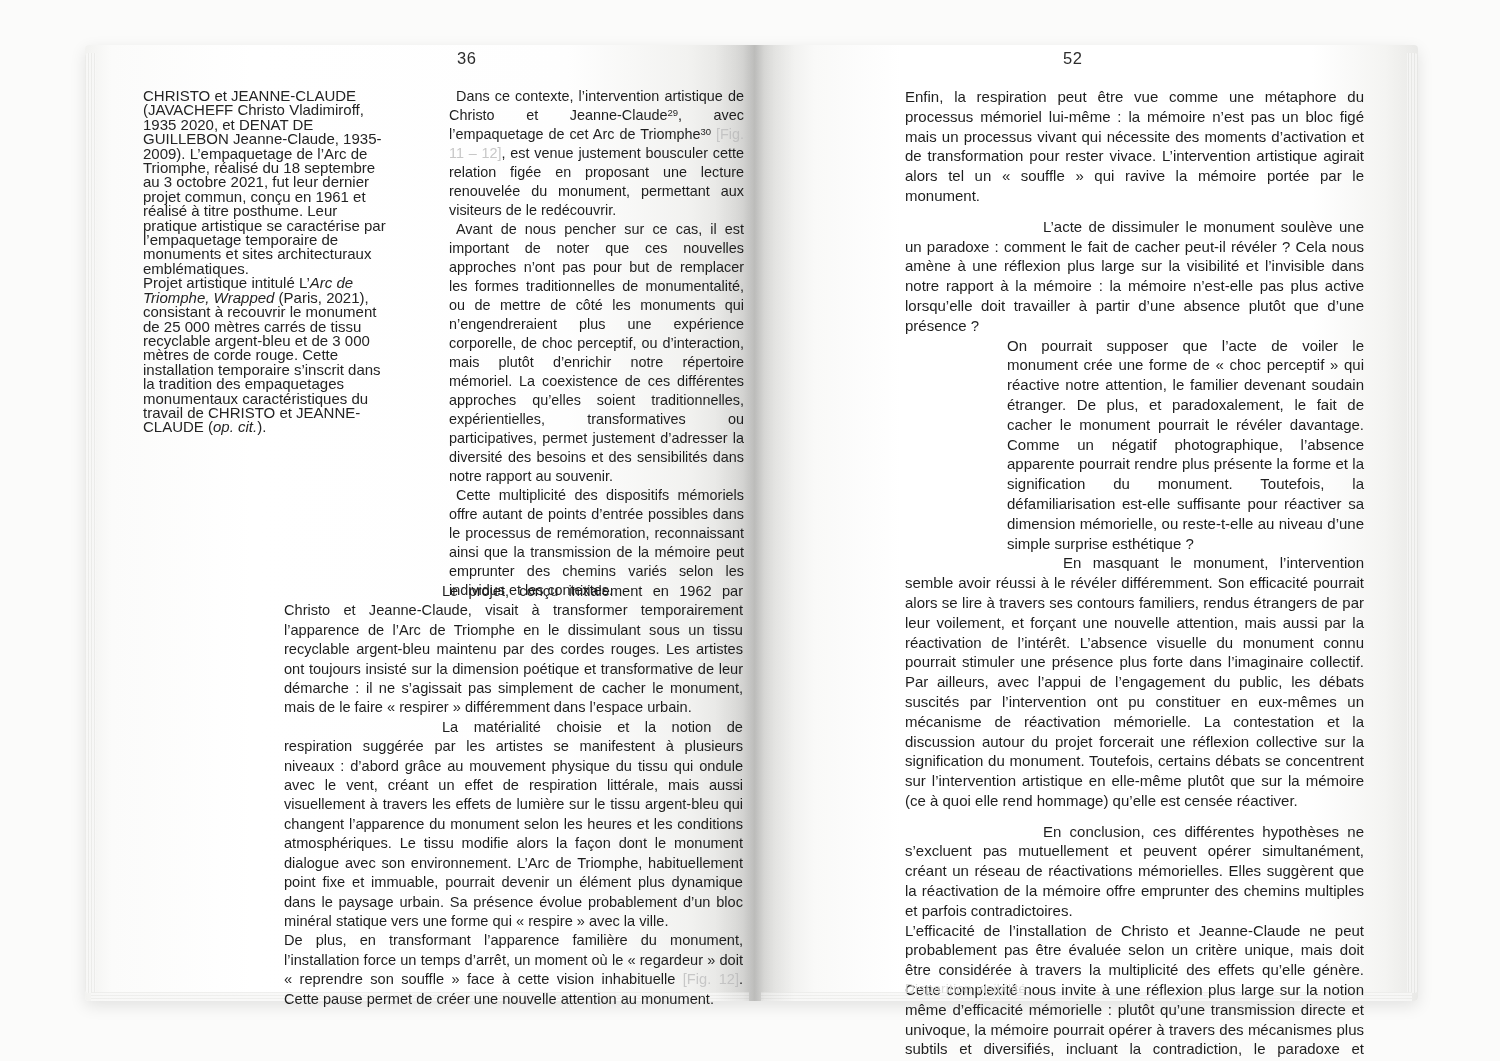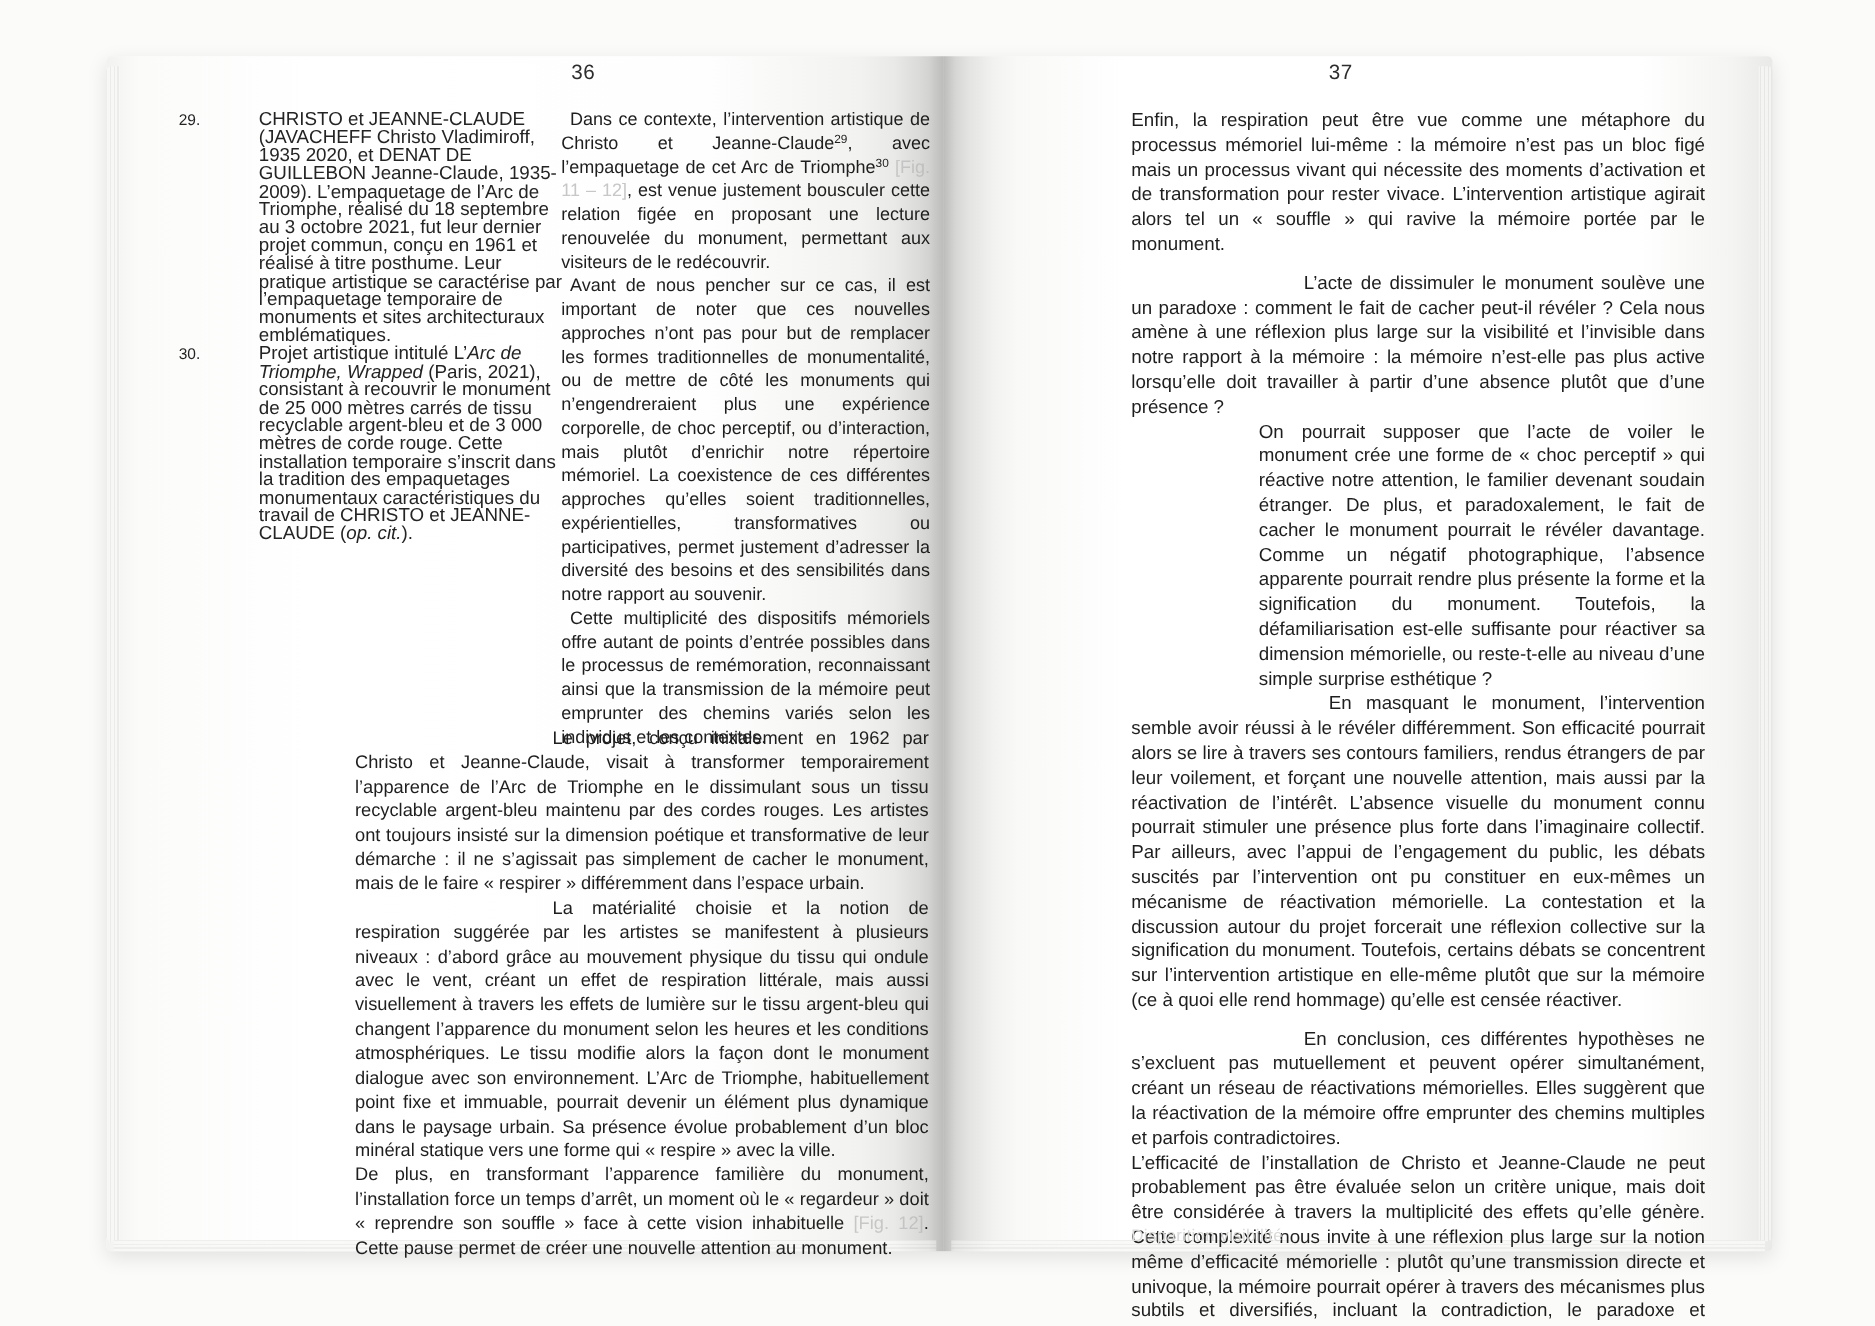--- a/index.html
+++ b/index.html
@@ -106,25 +106,23 @@
   <div class="book">
 
     <div class="page page-left">
       <div class="edge edge-left"></div>
       <div class="edge edge-bottom"></div>
 
       <div class="pagenum pagenum-left">36</div>
 
       <div class="notes">
         <div class="note">
-          <div class="note-num">29.</div>
           <div class="note-text"><span class="seg-n">CHRISTO et JEANNE-CLAUDE (JAVACHEFF Christo Vladimiroff, 1935 2020, et DENAT DE GUILLEBON Jeanne-Claude, 1935-2009). L’empaquetage de l’Arc de Triomphe, réalisé du 18 septembre au 3 octobre 2021, fut leur dernier projet commun, conçu en 1961 et réalisé à titre posthume. Leur pratique artistique se caractérise par l’empaquetage temporaire de monuments et sites architecturaux emblématiques.</span></div>
         </div>
         <div class="note">
-          <div class="note-num">30.</div>
           <div class="note-text"><span class="seg-n">Projet artistique intitulé L’</span><span class="seg-i">Arc de Triomphe, Wrapped</span><span class="seg-n"> (Paris, 2021), consistant à recouvrir le monument de 25 000 mètres carrés de tissu recyclable argent-bleu et de 3 000 mètres de corde rouge. Cette installation temporaire s’inscrit dans la tradition des empaquetages monumentaux caractéristiques du travail de CHRISTO et JEANNE-CLAUDE (</span><span class="seg-i">op. cit.</span><span class="seg-n">).</span></div>
         </div>
       </div>
 
       <div class="col-narrow">
         <p class="para ind-tiny"><span class="seg-n">Dans ce contexte, l’intervention artistique de Christo et Jeanne-Claude</span><span class="seg-sup">29</span><span class="seg-n">, avec l’empaquetage de cet Arc de Triomphe</span><span class="seg-sup">30</span><span class="seg-n"> </span><span class="seg-fig">[Fig. 11 – 12]</span><span class="seg-n">, est venue justement bousculer cette relation figée en proposant une lecture renouvelée du monument, permettant aux visiteurs de le redécouvrir.</span></p>
         <p class="para ind-tiny"><span class="seg-n">Avant de nous pencher sur ce cas, il est important de noter que ces nouvelles approches n’ont pas pour but de remplacer les formes traditionnelles de monumentalité, ou de mettre de côté les monuments qui n’engendreraient plus une expérience corporelle, de choc perceptif, ou d’interaction, mais plutôt d’enrichir notre répertoire mémoriel. La coexistence de ces différentes approches qu’elles soient traditionnelles, expérientielles, transformatives ou participatives, permet justement d’adresser la diversité des besoins et des sensibilités dans notre rapport au souvenir.</span></p>
         <p class="para ind-tiny"><span class="seg-n">Cette multiplicité des dispositifs mémoriels offre autant de points d’entrée possibles dans le processus de remémoration, reconnaissant ainsi que la transmission de la mémoire peut emprunter des chemins variés selon les individus et les contextes.</span></p>
       </div>
 
@@ -132,21 +130,21 @@
         <p class="para ind-lg"><span class="seg-n">Le projet, conçu initialement en 1962 par Christo et Jeanne-Claude, visait à transformer temporairement l’apparence de l’Arc de Triomphe en le dissimulant sous un tissu recyclable argent-bleu maintenu par des cordes rouges. Les artistes ont toujours insisté sur la dimension poétique et transformative de leur démarche : il ne s’agissait pas simplement de cacher le monument, mais de le faire « respirer » différemment dans l’espace urbain.</span></p>
         <p class="para ind-lg"><span class="seg-n">La matérialité choisie et la notion de respiration suggérée par les artistes se manifestent à plusieurs niveaux : d’abord grâce au mouvement physique du tissu qui ondule avec le vent, créant un effet de respiration littérale, mais aussi visuellement à travers les effets de lumière sur le tissu argent-bleu qui changent l’apparence du monument selon les heures et les conditions atmosphériques. Le tissu modifie alors la façon dont le monument dialogue avec son environnement. L’Arc de Triomphe, habituellement point fixe et immuable, pourrait devenir un élément plus dynamique dans le paysage urbain. Sa présence évolue probablement d’un bloc minéral statique vers une forme qui « respire » avec la ville.</span></p>
         <p class="para"><span class="seg-n">De plus, en transformant l’apparence familière du monument, l’installation force un temps d’arrêt, un moment où le « regardeur » doit « reprendre son souffle » face à cette vision inhabituelle </span><span class="seg-fig">[Fig. 12]</span><span class="seg-n">. Cette pause permet de créer une nouvelle attention au monument.</span></p>
       </div>
     </div>
 
     <div class="page page-right">
       <div class="edge edge-right"></div>
       <div class="edge edge-bottom"></div>
 
-      <div class="pagenum pagenum-right">37</div>
+      <div class="pagenum pagenum-right">52</div>
 
       <div class="col-right">
         <p class="para"><span class="seg-n">Enfin, la respiration peut être vue comme une métaphore du processus mémoriel lui-même : la mémoire n’est pas un bloc figé mais un processus vivant qui nécessite des moments d’activation et de transformation pour rester vivace. L’intervention artistique agirait alors tel un « souffle » qui ravive la mémoire portée par le monument.</span></p>
         <p class="para ind-md"><span class="seg-n">L’acte de dissimuler le monument soulève une un paradoxe : comment le fait de cacher peut-il révéler ? Cela nous amène à une réflexion plus large sur la visibilité et l’invisible dans notre rapport à la mémoire : la mémoire n’est-elle pas plus active lorsqu’elle doit travailler à partir d’une absence plutôt que d’une présence ?</span></p>
         <p class="para block-ind"><span class="seg-n">On pourrait supposer que l’acte de voiler le monument crée une forme de « choc perceptif » qui réactive notre attention, le familier devenant soudain étranger. De plus, et paradoxalement, le fait de cacher le monument pourrait le révéler davantage. Comme un négatif photographique, l’absence apparente pourrait rendre plus présente la forme et la signification du monument. Toutefois, la défamiliarisation est-elle suffisante pour réactiver sa dimension mémorielle, ou reste-t-elle au niveau d’une simple surprise esthétique ?</span></p>
         <p class="para ind-lg"><span class="seg-n">En masquant le monument, l’intervention semble avoir réussi à le révéler différemment. Son efficacité pourrait alors se lire à travers ses contours familiers, rendus étrangers de par leur voilement, et forçant une nouvelle attention, mais aussi par la réactivation de l’intérêt. L’absence visuelle du monument connu pourrait stimuler une présence plus forte dans l’imaginaire collectif. Par ailleurs, avec l’appui de l’engagement du public, les débats suscités par l’intervention ont pu constituer en eux-mêmes un mécanisme de réactivation mémorielle. La contestation et la discussion autour du projet forcerait une réflexion collective sur la signification du monument. Toutefois, certains débats se concentrent sur l’intervention artistique en elle-même plutôt que sur la mémoire (ce à quoi elle rend hommage) qu’elle est censée réactiver.</span></p>
         <p class="para ind-md"><span class="seg-n">En conclusion, ces différentes hypothèses ne s’excluent pas mutuellement et peuvent opérer simultanément, créant un réseau de réactivations mémorielles. Elles suggèrent que la réactivation de la mémoire offre emprunter des chemins multiples et parfois contradictoires.</span></p>
         <p class="para"><span class="seg-n">L’efficacité de l’installation de Christo et Jeanne-Claude ne peut probablement pas être évaluée selon un critère unique, mais doit être considérée à travers la multiplicité des effets qu’elle génère. Cette complexité nous invite à une réflexion plus large sur la notion même d’efficacité mémorielle : plutôt qu’une transmission directe et univoque, la mémoire pourrait opérer à travers des mécanismes plus subtils et diversifiés, incluant la contradiction, le paradoxe et l’éphémère comme</span></p>
       </div>
 

